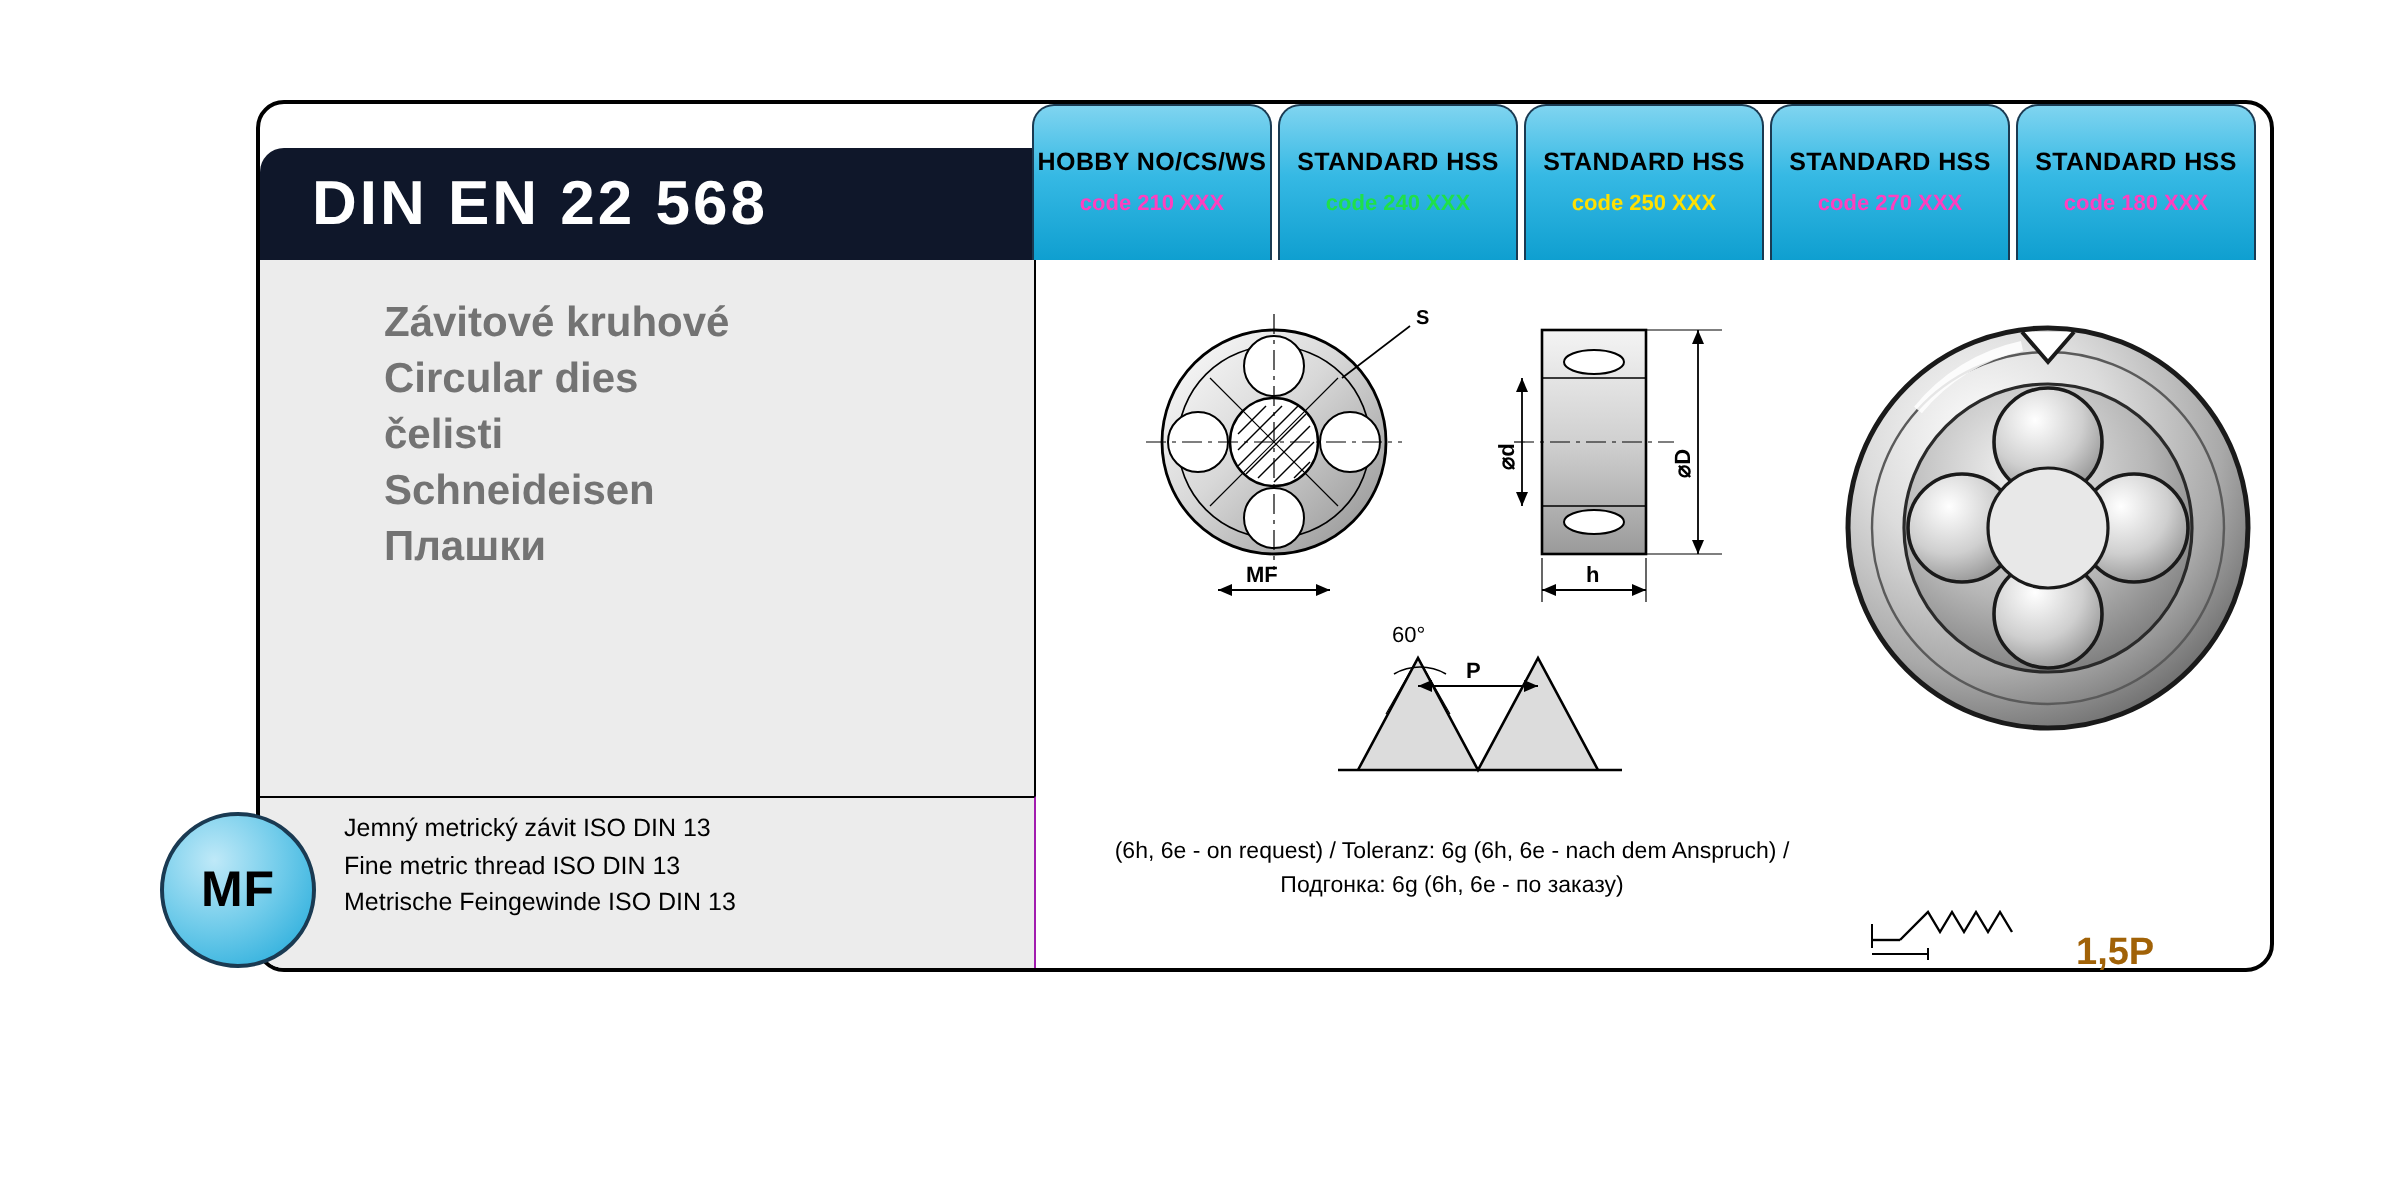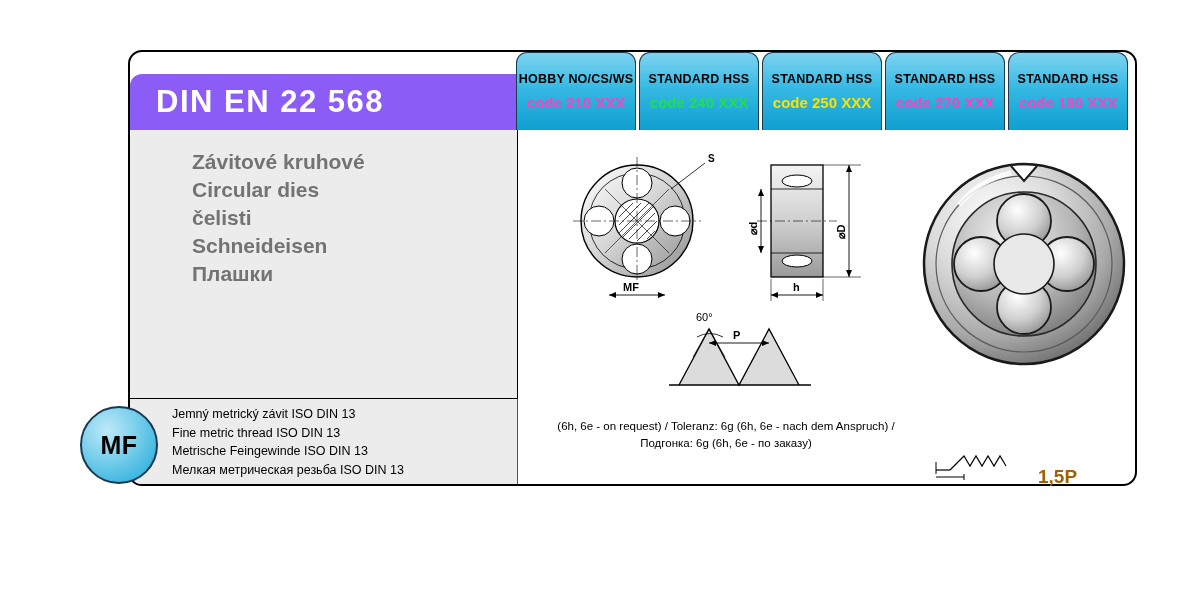--- a/index.html
+++ b/index.html
@@ -59,33 +59,33 @@
   }
   .tab .t1 {
     font-size: 12.5px;
     font-weight: bold;
     color: #000;
     letter-spacing: .2px;
     white-space: nowrap;
   }
   .tab .t2 {
     margin-top: 7px;
-    font-size: 15px;
+    font-size: 11px;
     font-weight: bold;
     white-space: nowrap;
   }
 
   
   .titlebar {
     position: absolute;
     left: 130px;
     top: 74px;
     width: 388px;
     height: 56px;
-    background: #8b5cf6;
+    background: #0f172a;
     display: flex;
     align-items: center;
     border-radius: 12px 0 0 0;
   }
   .titlebar .norm {
     color: #ffffff;
     font-size: 31px;
     font-weight: bold;
     letter-spacing: 1.5px;
     margin-left: 26px;
@@ -247,21 +247,20 @@
       <div>Schneideisen</div>
       <div>Плашки</div>
     </div>
   </div>
 
   <div class="descstrip">
     <div class="lines">
       <div>Jemný metrický závit ISO DIN 13</div>
       <div>Fine metric thread ISO DIN 13</div>
       <div>Metrische Feingewinde ISO DIN 13</div>
-      <div>Мелкая метрическая резьба ISO DIN 13</div>
     </div>
   </div>
 
   <div class="mfbadge">
     <span>MF</span>
   </div>
 
   <div class="tolnote">
     <div>(6h, 6e - on request) / Toleranz: 6g (6h, 6e - nach dem Anspruch) /</div>
     <div>Подгонка: 6g (6h, 6e - по заказу)</div>

